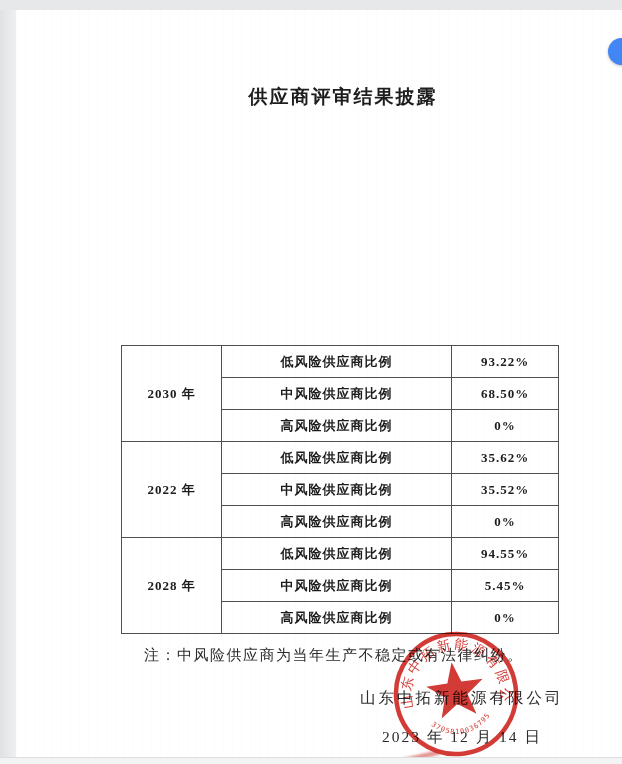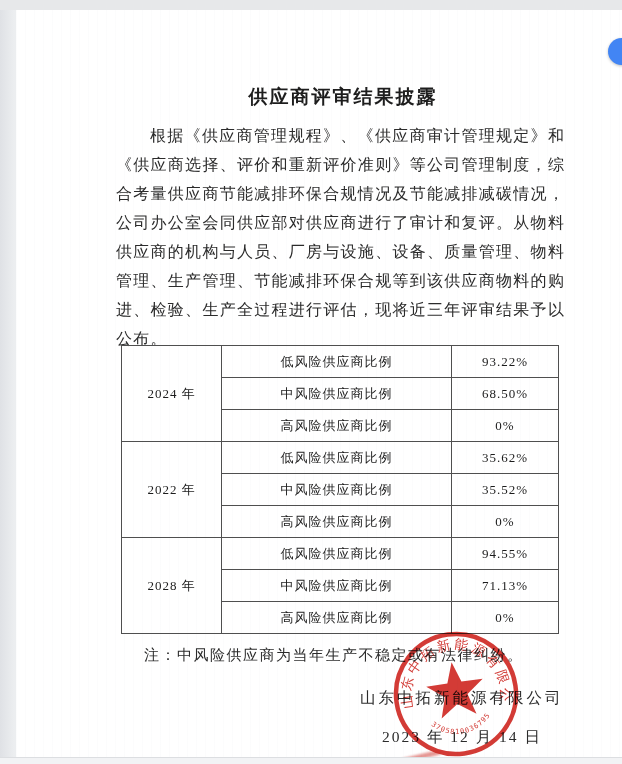--- a/index.html
+++ b/index.html
@@ -21,21 +21,21 @@
   .fab{position:absolute;right:-13px;top:38px;width:27px;height:27px;border-radius:50%;
     background:#4285f4;box-shadow:0 1px 3px rgba(0,0,0,.25);}
   .doc-title{position:absolute;left:16px;top:74px;width:622px;text-align:center;
     font-size:19px;font-weight:bold;letter-spacing:2px;color:#1d1d1d;margin:0;}
   .doc-paragraph{position:absolute;left:100px;top:111px;width:449px;
     font-size:16px;line-height:29px;letter-spacing:1.1px;text-align:justify;
     text-indent:34px;color:#2b2b2b;margin:0;}
   .review-table{position:absolute;left:105px;top:335px;border-collapse:collapse;
     table-layout:fixed;}
   .review-table td{border:1px solid #4f4f4f;height:31px;text-align:center;
-    vertical-align:middle;font-size:13px;color:#1c1c1c;letter-spacing:1px;padding:0;}
+    vertical-align:middle;font-size:13px;color:#1c1c1c;letter-spacing:1px;padding:0;font-weight:bold;}
   .review-table tbody{border:1.5px solid #3f3f3f;}
   .col-year{width:99px;}
   .col-label{width:229px;}
   .col-value{width:106px;letter-spacing:.3px;}
   .doc-note{position:absolute;left:128px;top:636px;font-size:15px;
     letter-spacing:1.5px;color:#2b2b2b;margin:0;}
   .doc-company{position:absolute;left:344px;top:678px;font-size:15.5px;
     letter-spacing:3px;color:#2b2b2b;margin:0;}
   .doc-date{position:absolute;left:366px;top:717px;font-size:15.5px;
     letter-spacing:2px;color:#2b2b2b;margin:0;}
@@ -47,26 +47,25 @@
 </style>
 </head>
 <body>
 
 <div class="top-bar"></div>
 
 <div class="page">
 
   <h1 class="doc-title">供应商评审结果披露</h1>
 
-  <p class="doc-paragraph">根据《供应商管理规程》、《供应商审计管理规定》和《供应商选择、评价和重新评价准则》等公司管理制度，综合考量供应商节能减排环保合规情况及节能减排减碳情况，公司办公室会同供应部对供应商进行了审计和复评。从物料供应商的机构与人员、厂房与设施、设备、质量管理、物料管理、生产管理、节能减排环保合规等到该供应商物料的购进、检验、生产全过程进行评估，现将近三年评审结果予以公布。</p>
 
   <table class="review-table">
     <tbody>
       <tr>
-        <td class="col-year" rowspan="3">2024 年</td>
+        <td class="col-year" rowspan="3">2030 年</td>
         <td class="col-label">低风险供应商比例</td>
         <td class="col-value">93.22%</td>
       </tr>
       <tr>
         <td class="col-label">中风险供应商比例</td>
         <td class="col-value">68.50%</td>
       </tr>
       <tr>
         <td class="col-label">高风险供应商比例</td>
         <td class="col-value">0%</td>
@@ -88,21 +87,21 @@
       </tr>
     </tbody>
     <tbody>
       <tr>
         <td class="col-year" rowspan="3">2028 年</td>
         <td class="col-label">低风险供应商比例</td>
         <td class="col-value">94.55%</td>
       </tr>
       <tr>
         <td class="col-label">中风险供应商比例</td>
-        <td class="col-value">71.13%</td>
+        <td class="col-value">5.45%</td>
       </tr>
       <tr>
         <td class="col-label">高风险供应商比例</td>
         <td class="col-value">0%</td>
       </tr>
     </tbody>
   </table>
 
   <p class="doc-note">注：中风险供应商为当年生产不稳定或有法律纠纷。</p>
 

